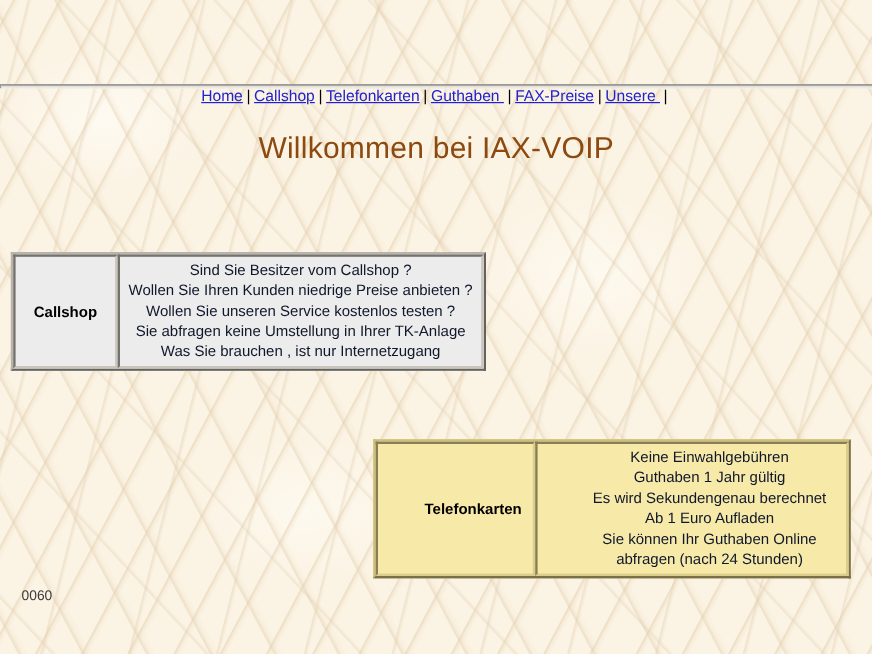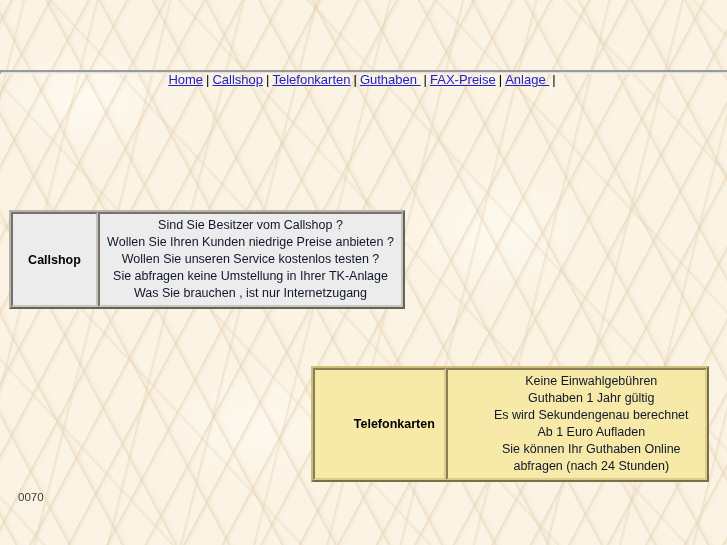--- a/index.html
+++ b/index.html
@@ -185,24 +185,25 @@
 </head>
 <body>
 
 <div id="bg-texture"></div>
 
 <div id="page">
 
   <hr class="nav-rule">
 
   <div class="nav">
-    <a href="#">Home</a><span class="sep">|</span><a href="#">Callshop</a><span class="sep">|</span><a href="#">Telefonkarten</a><span class="sep">|</span><a href="#">Guthaben </a><span class="sep">|</span><a href="#">FAX-Preise</a><span class="sep">|</span><a href="#">Anlage </a><span class="sep">|</span>
+    <a href="#">Home</a><span class="sep">|</span><a href="#">Callshop</a><span class="sep">|</span><a href="#">Telefonkarten</a><span class="sep">|</span><a href="#">Guthaben </a><span class="sep">|</span><a href="#">FAX-Preise</a><span class="sep">|</span><a href="#">Unsere </a><span class="sep">|</span>
   </div>
 
   <div class="headline-block">
+    <div class="line1">Willkommen bei IAX-VOIP</div>
   </div>
 
   <table class="info-table" id="table-callshop">
     <tbody>
         <tr>
       <td class="label-cell">Callshop</td>
       <td class="body-cell">
         <div>Sind Sie Besitzer vom Callshop ?</div>
         <div>Wollen Sie Ihren Kunden niedrige Preise anbieten ?</div>
         <div>Wollen Sie unseren Service kostenlos testen ?</div>
@@ -221,15 +222,15 @@
         <div>Keine Einwahlgebühren</div>
         <div>Guthaben 1 Jahr gültig</div>
         <div>Es wird Sekundengenau berechnet</div>
         <div>Ab 1 Euro Aufladen</div>
         <div>Sie können Ihr Guthaben Online abfragen (nach 24 Stunden)</div>
       </td>
     </tr>
   </tbody>
     </table>
 
-  <div class="footer-code">0070</div>
+  <div class="footer-code">0060</div>
 
 </div>
 
 </body></html>

